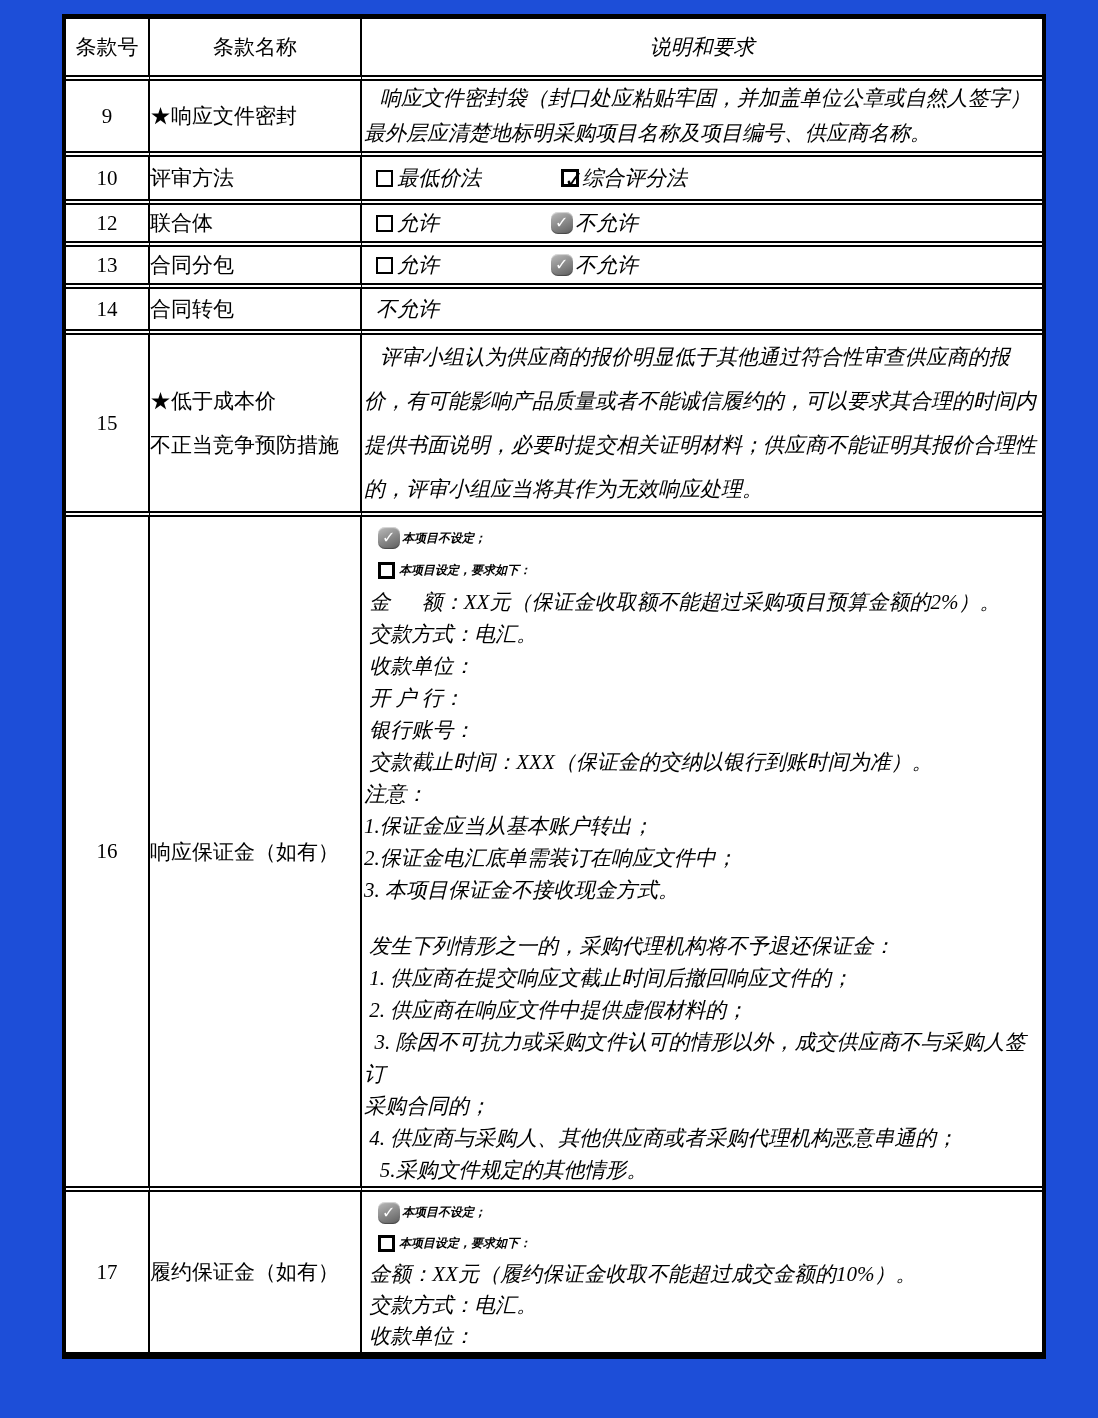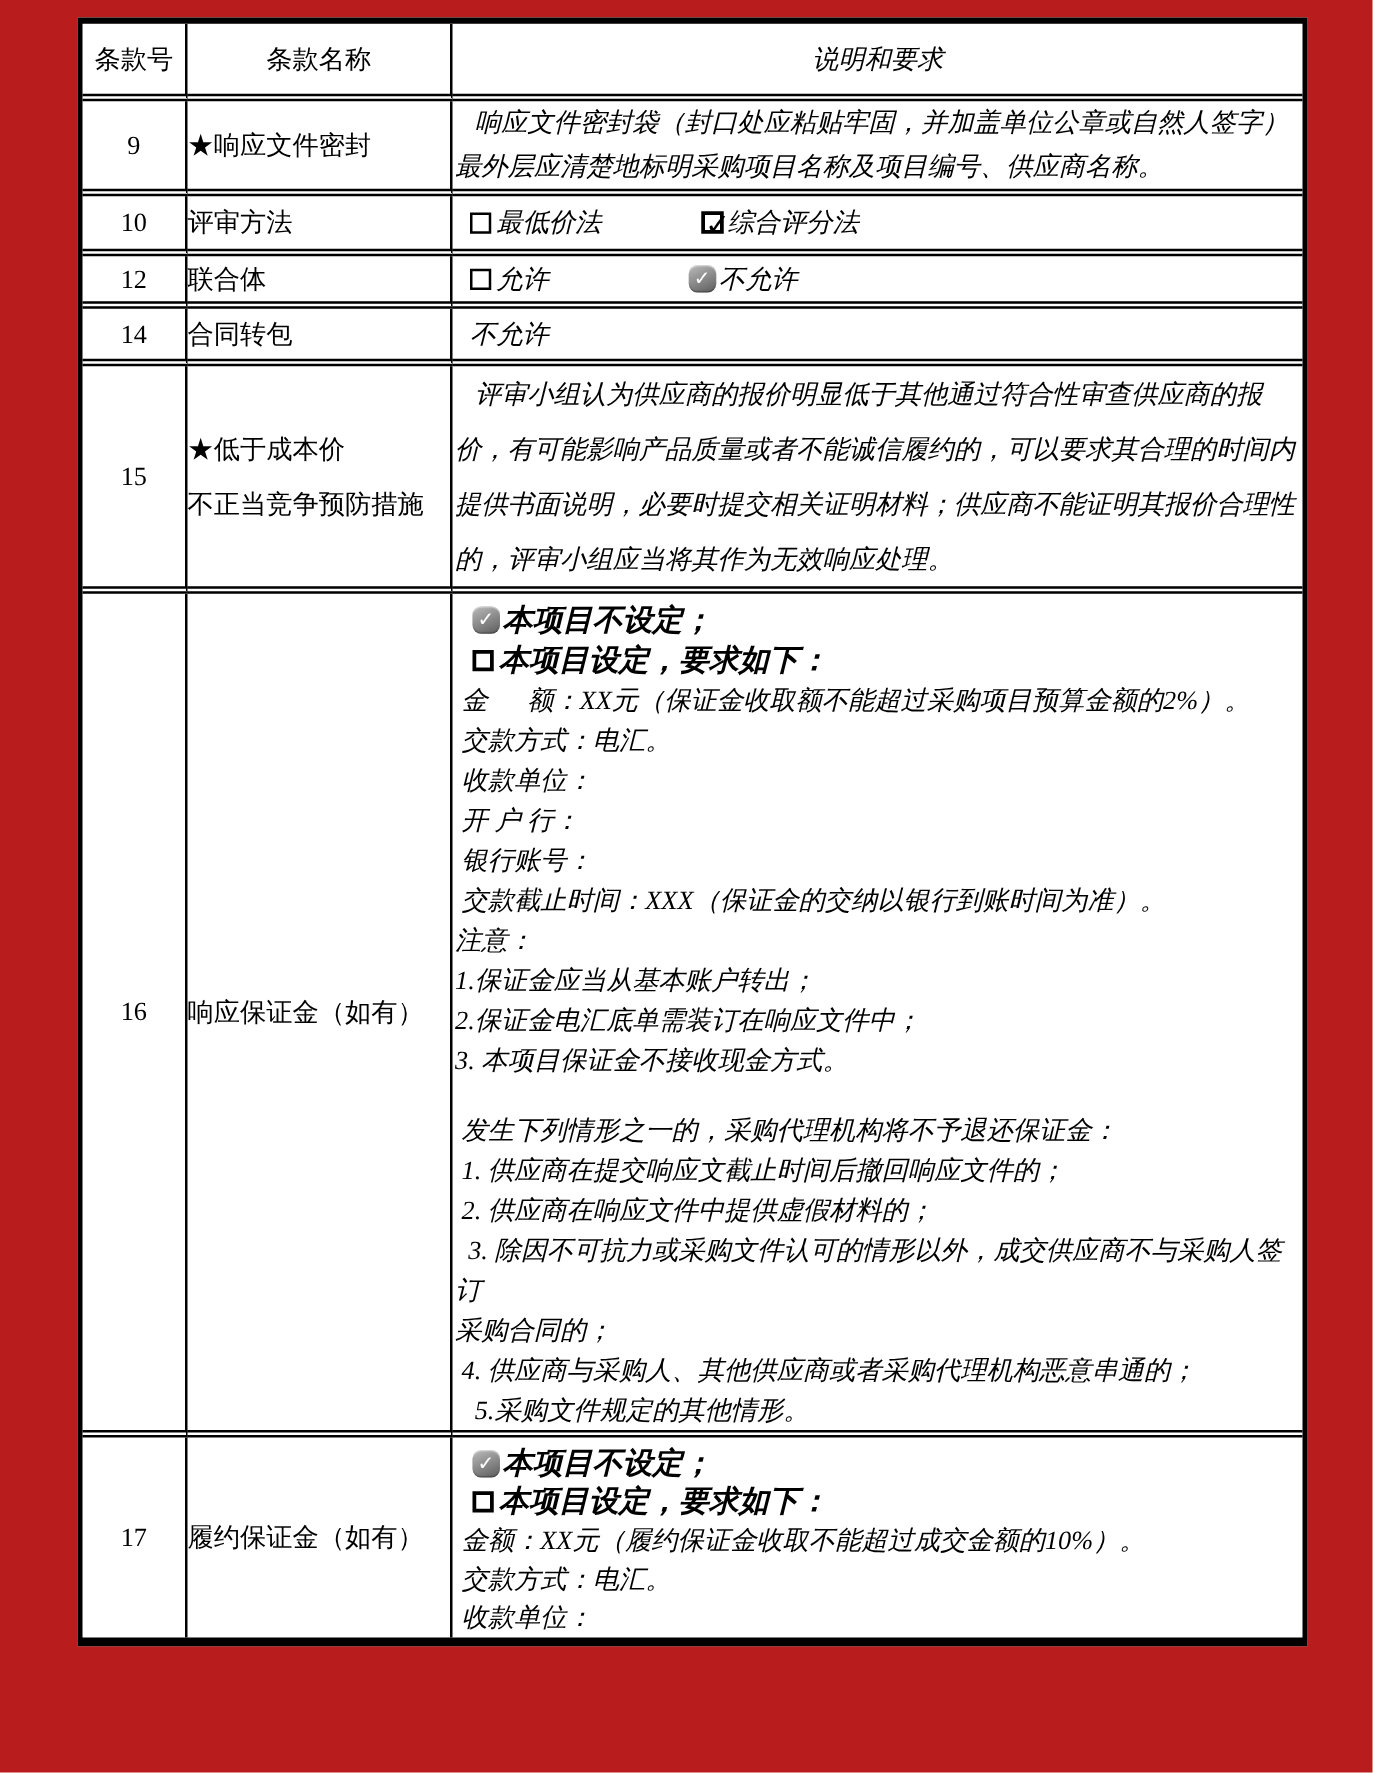--- a/index.html
+++ b/index.html
@@ -4,21 +4,21 @@
 <style>
   * { margin: 0; padding: 0; box-sizing: border-box; }
   html, body { background: #ffffff; }
   body {
     width: 1098px; height: 1418px;
     position: relative;
     overflow: hidden;
     font-family: "Liberation Serif", "DejaVu Serif", serif;
     color: #000;
   }
-  .page { position: absolute; inset: 0; background: #b91c1c; }
+  .page { position: absolute; inset: 0; background: #1d4ed8; }
 
   table.clauses {
     position: absolute;
     left: 62px; top: 14px;
     width: 984px;
     border-collapse: separate;
     border-spacing: 0;
     table-layout: fixed;
     background: #fff;
     border-top: 5px solid #000;
@@ -68,21 +68,21 @@
 
   .checks { display: flex; align-items: center; gap: 32px; }
   .row-16 .checks, .row-17 .checks { padding-left: 14px; }
   .check-item { display: inline-flex; align-items: center; }
   .row-10 .check-item:first-child { margin-right: 48px; }
   .row-12 .check-item:first-child,
   .row-13 .check-item:first-child { margin-right: 80px; }
 
   .checks.bold .cb-label {
     font-family: "DejaVu Sans", "Liberation Sans", sans-serif;
-    font-weight: bold; font-size: 24px;
+    font-weight: bold; font-size: 12px;
   }
   .checks.bold .cb-empty { border-width: 3px; }
 
   
   .cb { display: inline-block; position: relative; flex: none; }
   .cb-empty {
     width: 17px; height: 17px;
     border: 2px solid #000;
     margin-right: 4px;
   }
@@ -145,20 +145,29 @@
             <div>评审方法</div>
           </td>
           <td class="desc-cell">
             <div class="line checks"><span class="check-item"><span class="cb cb-empty"></span><span class="cb-label">最低价法</span></span><span class="check-item"><span class="cb cb-black"></span><span class="cb-label">综合评分法</span></span></div>
           </td>
         </tr>
         <tr class="row-12">
           <td class="num-cell">12</td>
           <td class="name-cell">
             <div>联合体</div>
+          </td>
+          <td class="desc-cell">
+            <div class="line checks"><span class="check-item"><span class="cb cb-empty"></span><span class="cb-label">允许</span></span><span class="check-item"><span class="cb cb-gray"></span><span class="cb-label">不允许</span></span></div>
+          </td>
+        </tr>
+        <tr class="row-13">
+          <td class="num-cell">13</td>
+          <td class="name-cell">
+            <div>合同分包</div>
           </td>
           <td class="desc-cell">
             <div class="line checks"><span class="check-item"><span class="cb cb-empty"></span><span class="cb-label">允许</span></span><span class="check-item"><span class="cb cb-gray"></span><span class="cb-label">不允许</span></span></div>
           </td>
         </tr>
         <tr class="row-14">
           <td class="num-cell">14</td>
           <td class="name-cell">
             <div>合同转包</div>
           </td>

